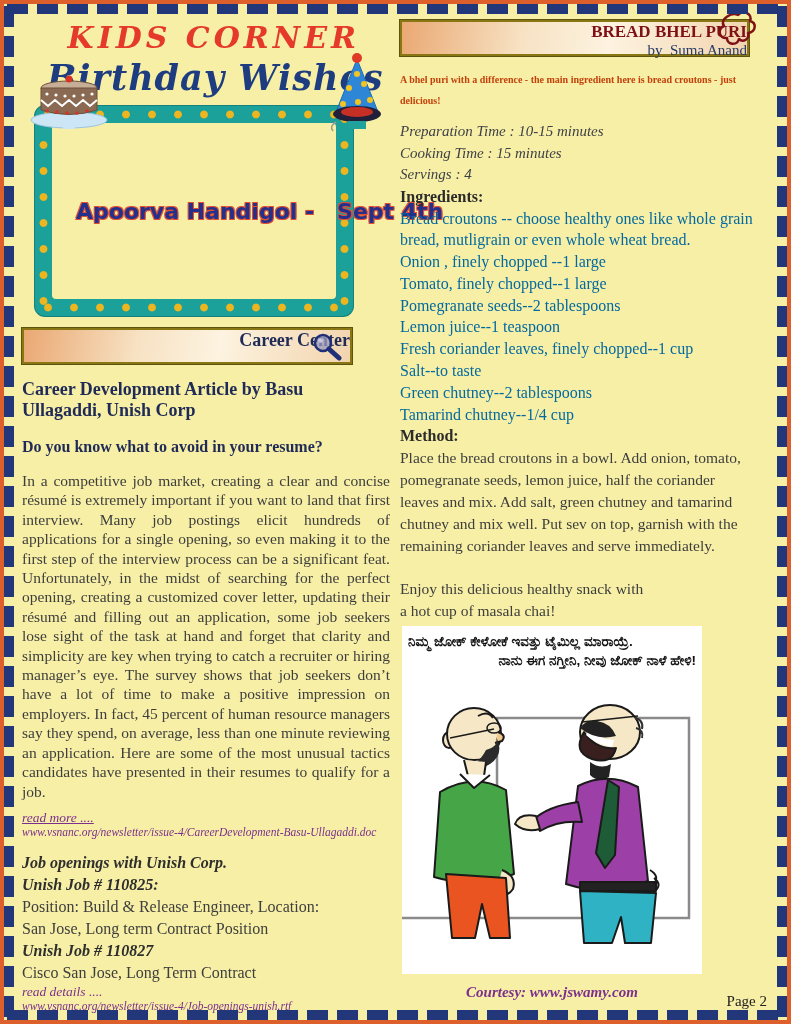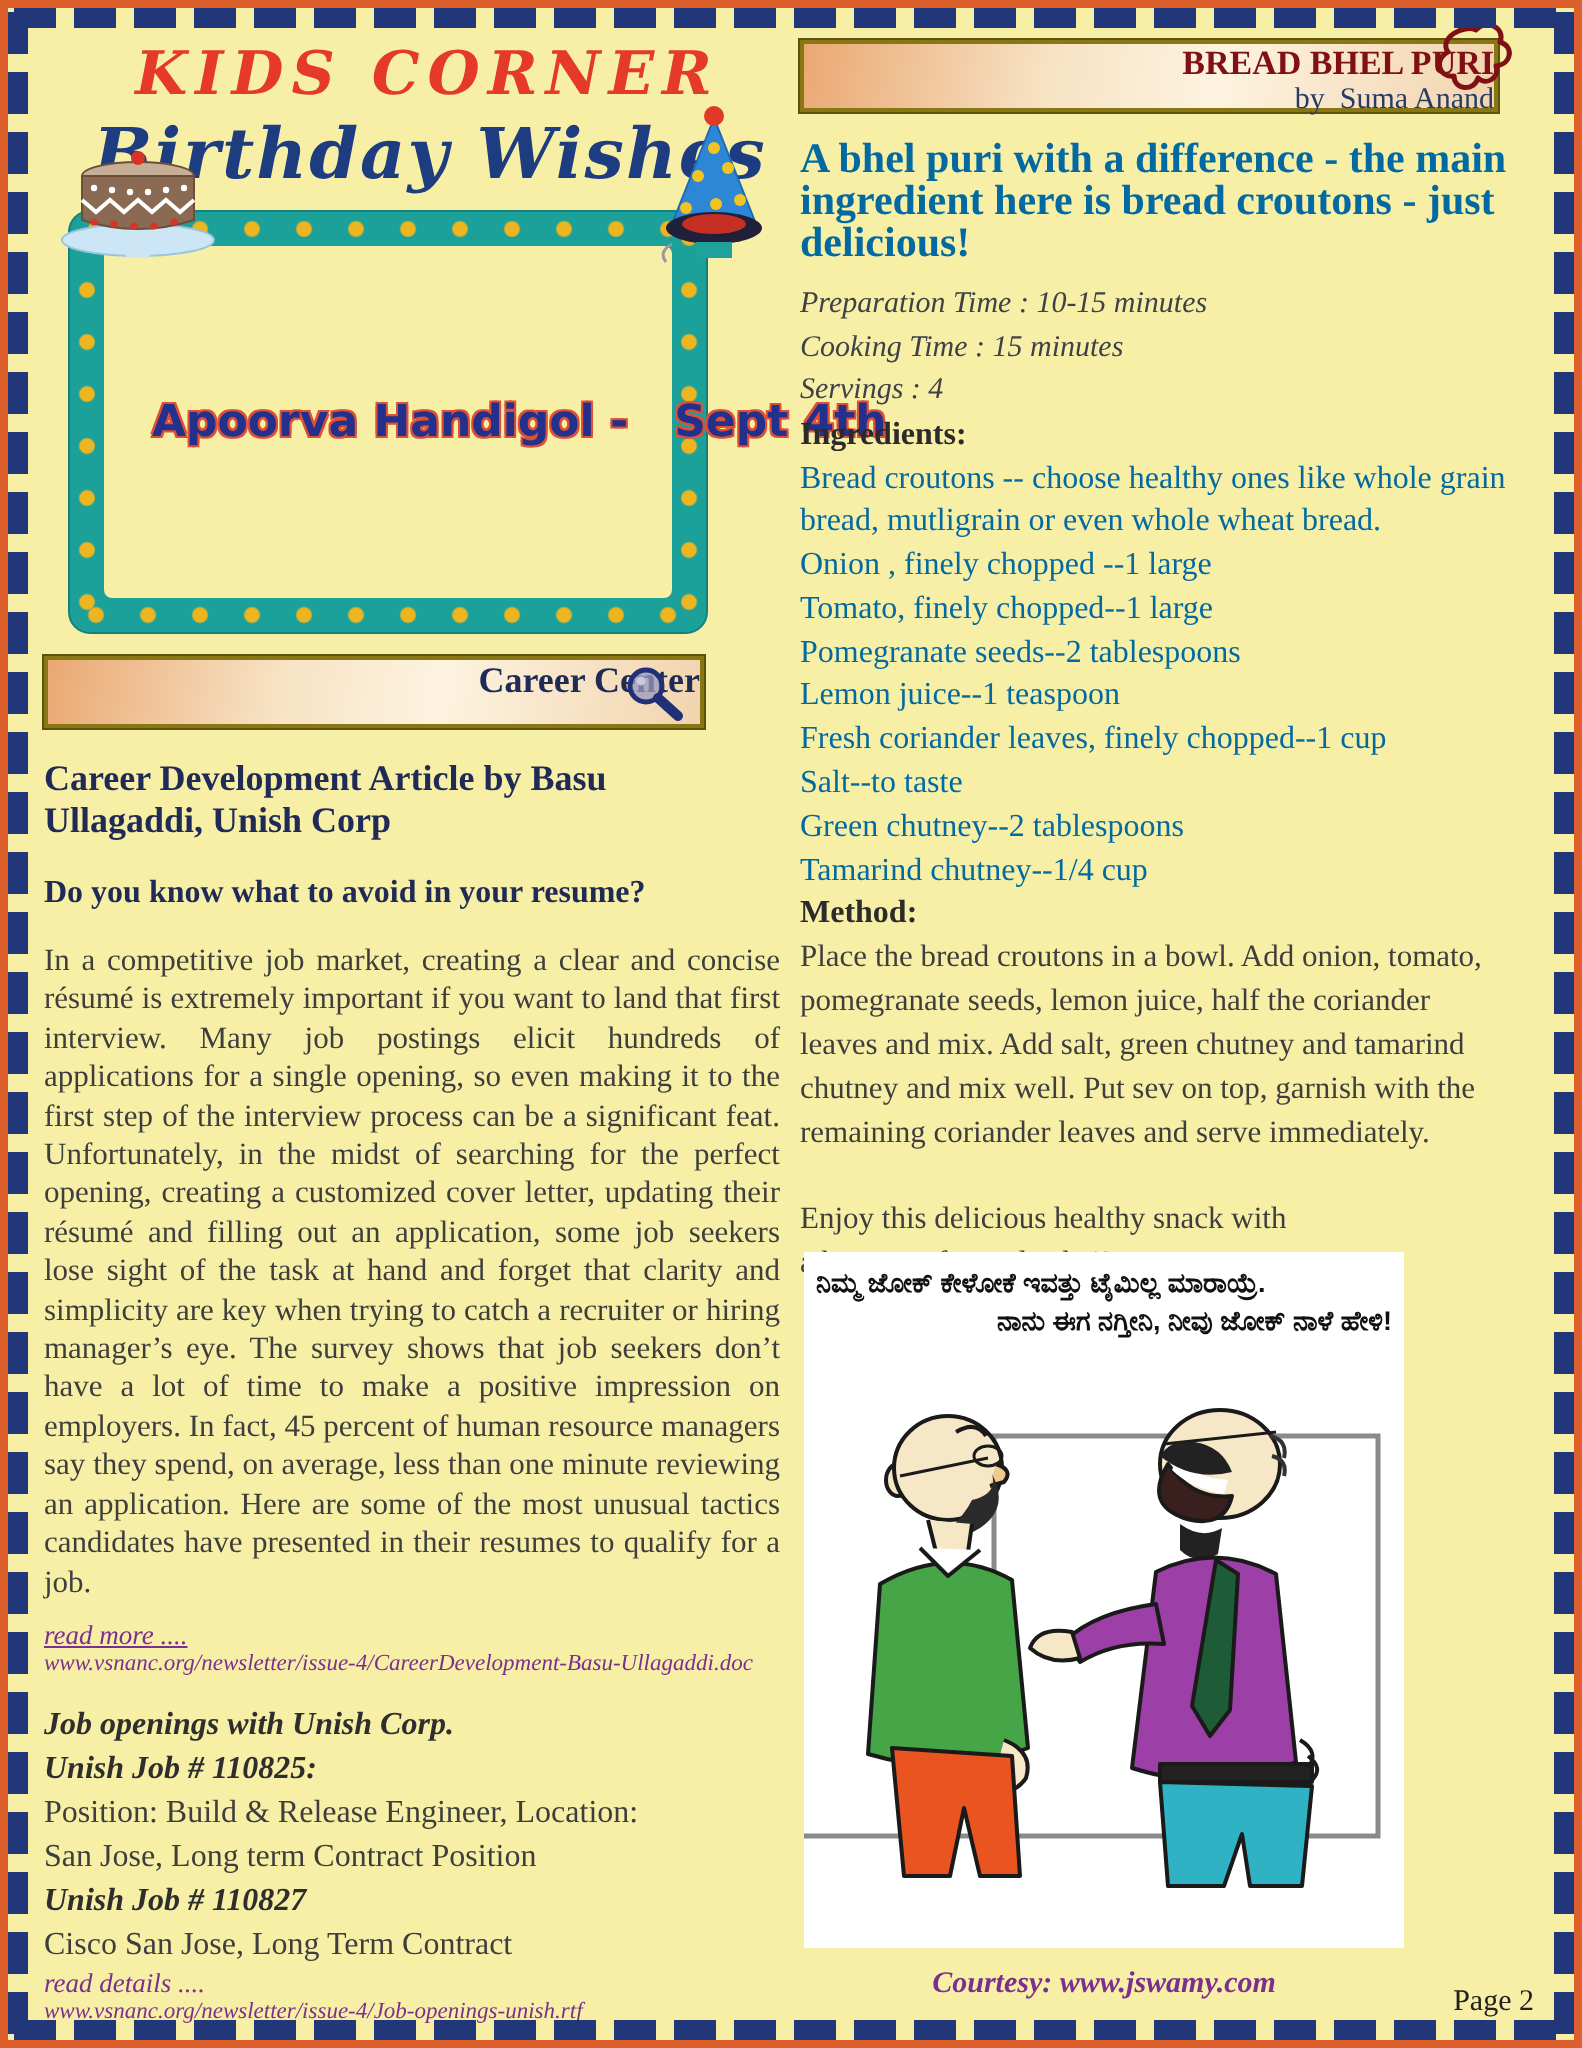--- a/index.html
+++ b/index.html
@@ -77,21 +77,21 @@
   .jobs{margin-top:13px; font-size:16px; line-height:22px; color:#3E3E3E;}
   .job-head{font-weight:bold; font-style:italic; color:#2E2E2E;}
   .job-id{font-weight:bold; font-style:italic; color:#2E2E2E;}
 
   
   .recipe-bar{margin-top:2px; width:345px;}
   .recipe-title{font-weight:bold; font-size:17px; color:#7E1016; padding-left:10px;}
   .recipe-by{font-size:15px; color:#263B66; white-space:pre; padding-left:6px;}
   .blob{position:absolute; right:-12px; top:-14px;}
 
-  .recipe-intro{margin-top:13px; font-weight:bold; font-size:21px; line-height:21px; color:#0369a1;}
+  .recipe-intro{margin-top:13px; font-weight:bold; font-size:10px; line-height:21px; color:#c2410c;}
   .recipe-times{margin-top:10px; font-style:italic; font-size:15px; line-height:21.5px; color:#3E4148;}
   .bold-label{font-weight:bold; font-size:16px; line-height:22px; color:#2B2B2B;}
   .ing-line{font-size:16px; line-height:21.8px; color:#0369a1;}
   .recipe-method{font-size:15.5px; line-height:21.8px; color:#3E3E3E;}
   .recipe-closing{margin-top:22px; font-size:15.5px; line-height:22px; color:#3E3E3E;}
 
   .cartoon{
     position:absolute; left:2px; top:608px; width:300px; height:348px;
     background:#ffffff;
   }

